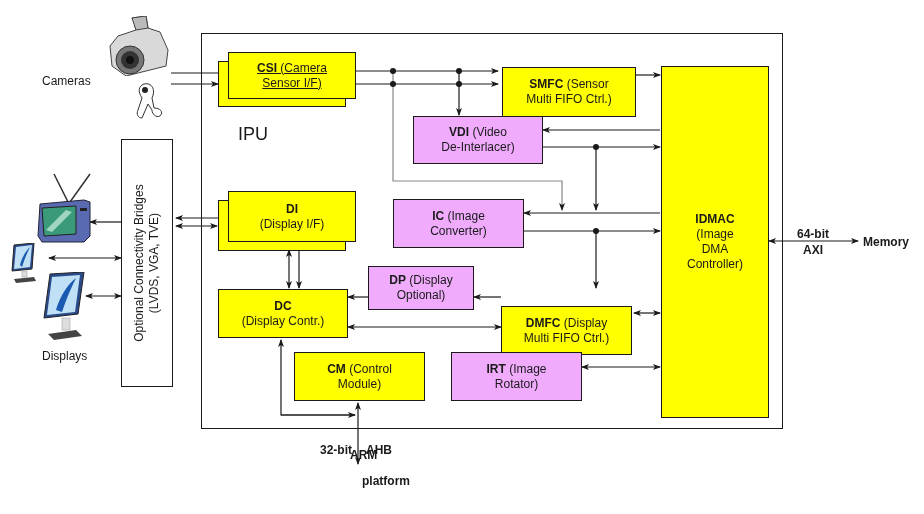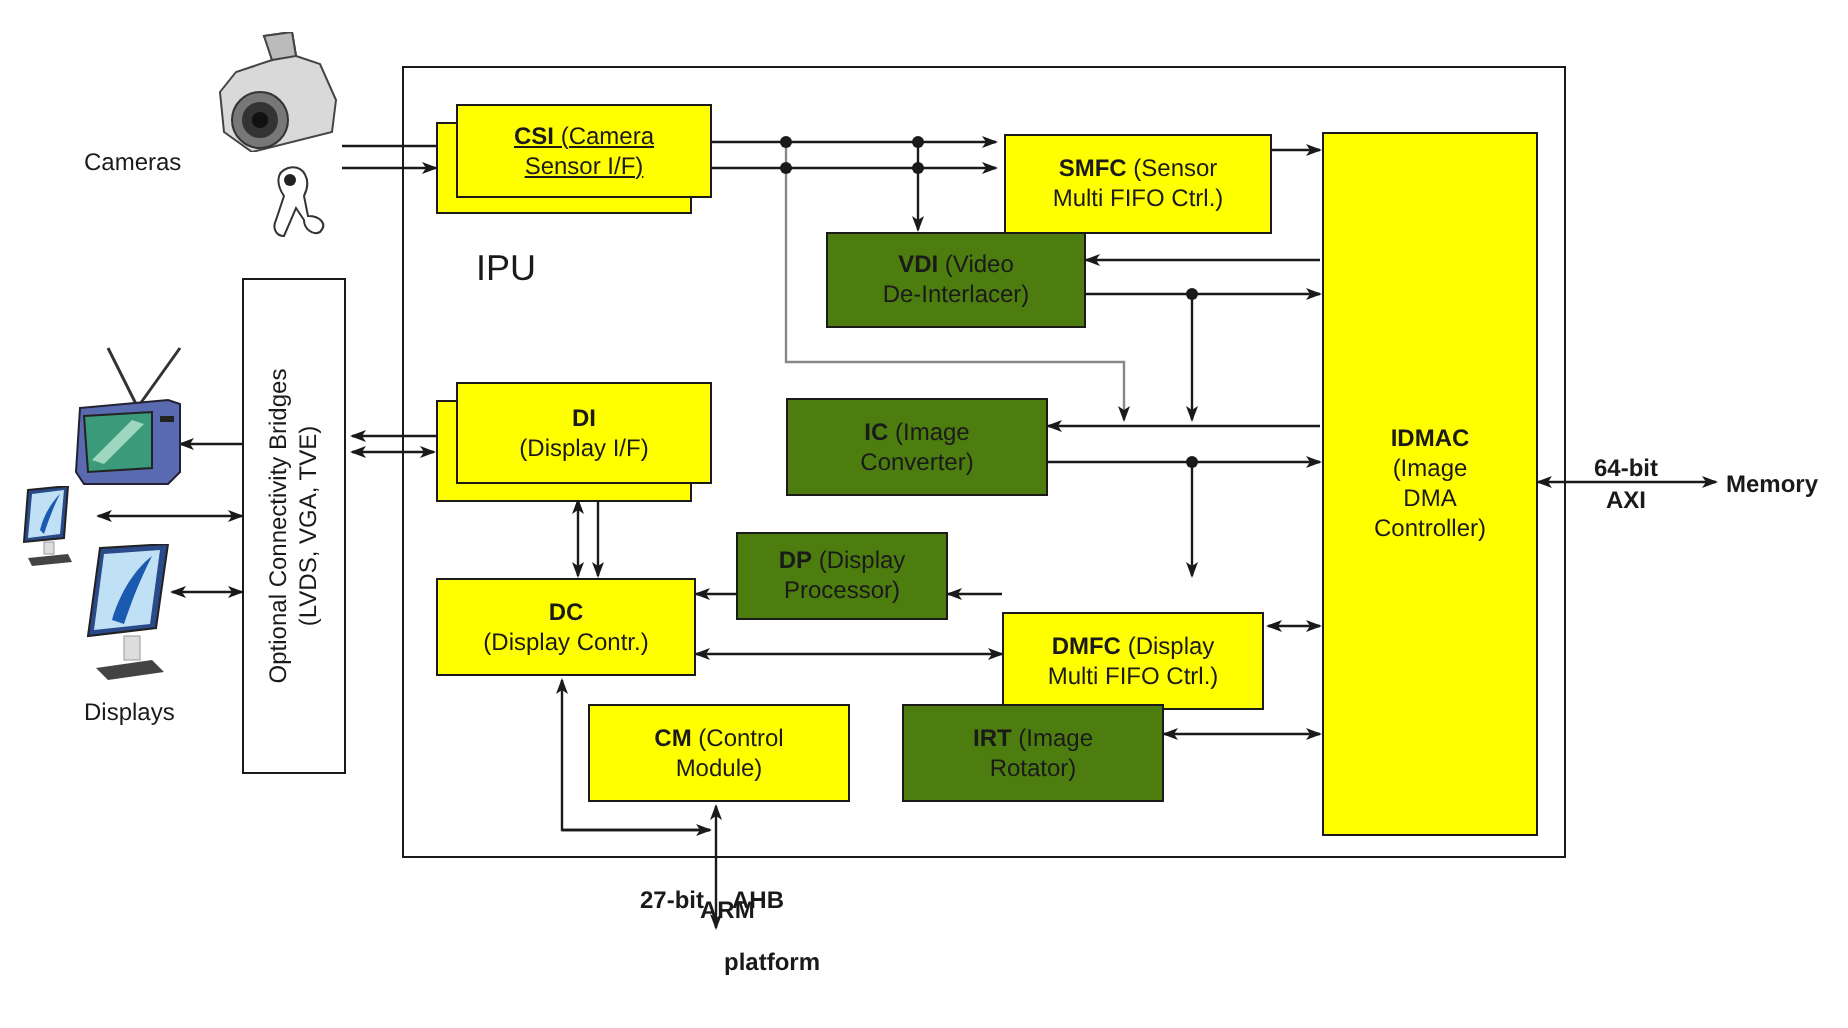--- a/index.html
+++ b/index.html
@@ -3,21 +3,21 @@
 <meta charset="utf-8">
 <style>
   html, body { margin: 0; padding: 0; background: #ffffff; }
   body { width: 924px; height: 514px; position: relative; overflow: hidden;
          font-family: "Liberation Sans", sans-serif; color: #1a1a1a; }
   #wires { position: absolute; left: 0; top: 0; width: 924px; height: 514px; }
   .block { position: absolute; box-sizing: border-box; border: 1.5px solid #1a1a1a;
            display: flex; flex-direction: column; align-items: center; justify-content: center;
            text-align: center; font-size: 12px; line-height: 15px; }
   .yellow { background: #ffff00; }
-  .gold { background: #4d7c0f; }
+  .gold { background: #f0abfc; }
   .shadow { position: absolute; box-sizing: border-box; border: 1.5px solid #1a1a1a; background: #ffff00; }
   .block b { font-weight: bold; }
   .ipu-frame { position: absolute; left: 201px; top: 33px; width: 582px; height: 396px;
                border: 1.5px solid #1a1a1a; box-sizing: border-box; }
   .label { position: absolute; font-size: 12px; white-space: nowrap; }
   .bold { font-weight: bold; }
   .ipu-title { position: absolute; left: 238px; top: 124px; font-size: 18px; font-weight: normal; text-align: center; }
   .bridge { position: absolute; left: 121px; top: 139px; width: 52px; height: 248px;
             border: 1.5px solid #1a1a1a; box-sizing: border-box; background: #fff; }
   .bridge-text { position: absolute; left: 50%; top: 50%; transform: translate(-50%,-50%) rotate(-90deg);
@@ -124,21 +124,21 @@
   <div>(Display I/F)</div>
 </div>
 
 <div class="block gold" style="left:393px;top:199px;width:131px;height:49px;">
   <div><b>IC</b><span> (Image</span></div>
   <div>Converter)</div>
 </div>
 
 <div class="block gold" style="left:368px;top:266px;width:106px;height:44px;">
   <div><b>DP</b><span> (Display</span></div>
-  <div>Processor)</div>
+  <div>Optional)</div>
 </div>
 
 <div class="block yellow" style="left:218px;top:289px;width:130px;height:49px;">
   <div><b>DC</b></div>
   <div>(Display Contr.)</div>
 </div>
 
 <div class="block yellow" style="left:501px;top:289px;width:131px;height:49px;margin-top:17px;">
   <div><b>DMFC</b><span> (Display</span></div>
   <div>Multi FIFO Ctrl.)</div>
@@ -166,21 +166,21 @@
     <div>Optional Connectivity Bridges</div>
     <div>(LVDS, VGA, TVE)</div>
   </div>
 </div>
 
 <div class="label" style="left:42px;top:74px;">Cameras</div>
 <div class="label" style="left:42px;top:349px;">Displays</div>
 <div class="label bold" style="left:863px;top:235px;">Memory</div>
 <div class="label bold" style="left:797px;top:227px;">64-bit</div>
 <div class="label bold" style="left:803px;top:243px;">AXI</div>
-<div class="label bold" style="left:320px;top:443px;">27-bit</div>
+<div class="label bold" style="left:320px;top:443px;">32-bit</div>
 <div class="label bold" style="left:366px;top:443px;">AHB</div>
 <div class="label bold" style="left:320px;top:448px;margin-left:30px;">ARM</div>
 <div class="label bold" style="left:362px;top:474px;">platform</div>
 
 <svg class="icon" style="left:108px;top:16px;" width="64" height="60" viewBox="0 0 64 60">
   <path d="M24,2 L38,0 L40,12 L52,16 L60,34 L58,50 L18,60 L4,50 L2,30 L10,20 L28,14 L26,6 z" fill="#d9d9d9" stroke="#444" stroke-width="1"></path>
   <path d="M24,2 L38,0 L40,12 L28,14 z" fill="#bbb" stroke="#444" stroke-width="1"></path>
   <circle cx="22" cy="44" r="14" fill="#777" stroke="#333" stroke-width="1"></circle>
   <circle cx="22" cy="44" r="9" fill="#333"></circle>
   <circle cx="22" cy="44" r="4" fill="#111"></circle>

